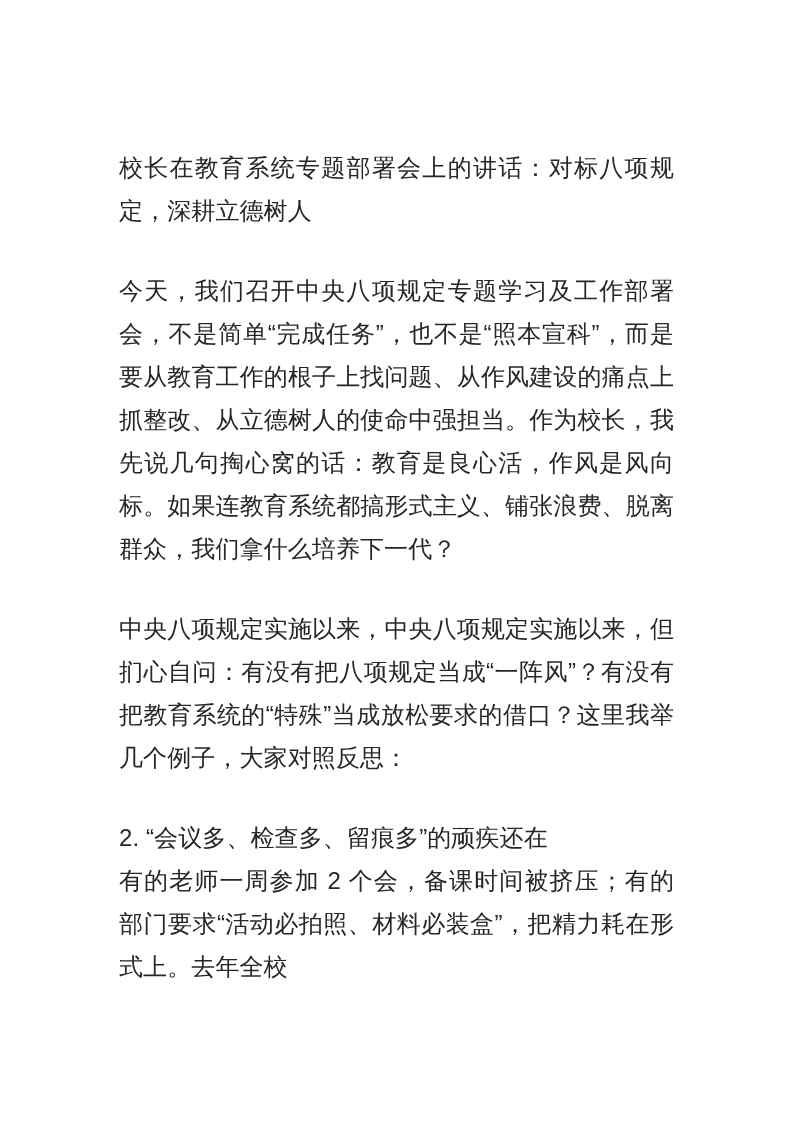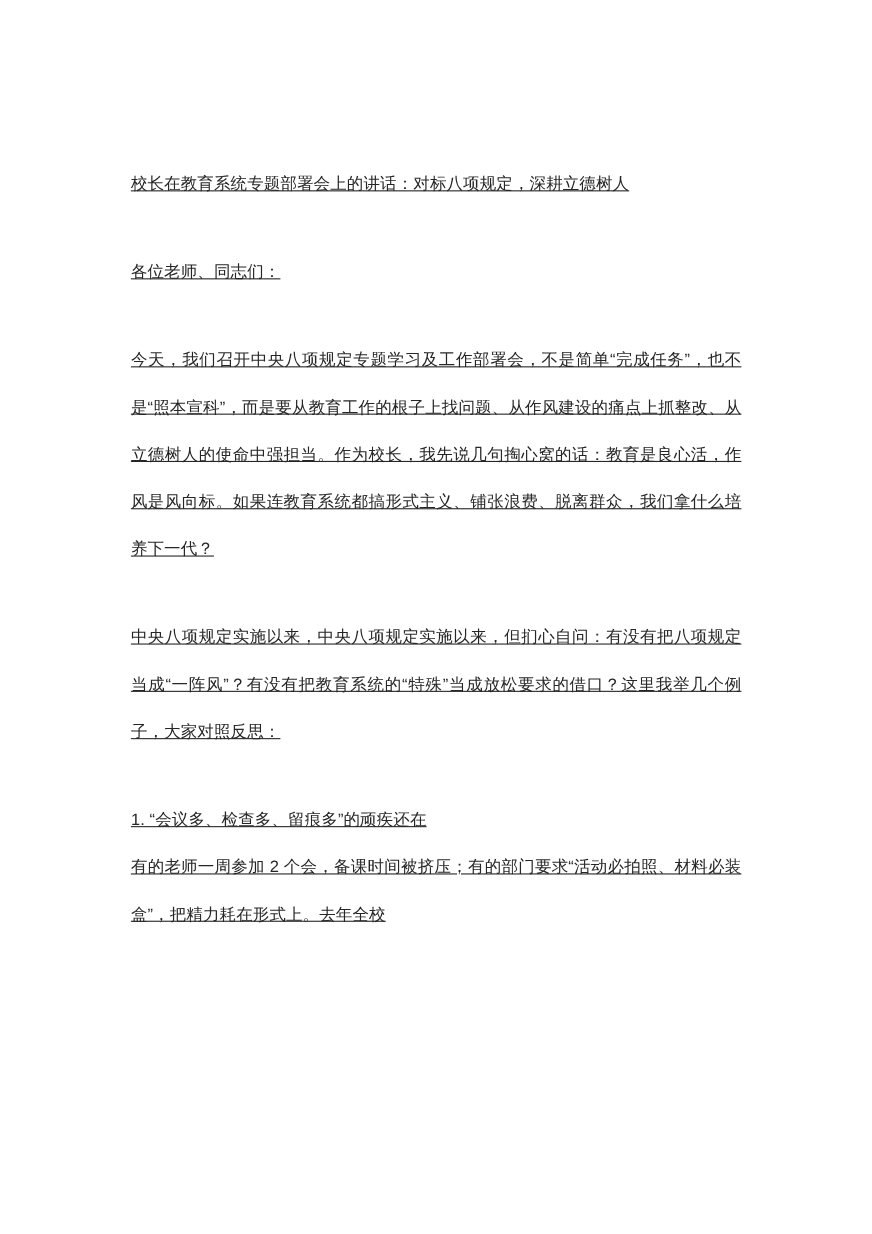--- a/index.html
+++ b/index.html
@@ -16,42 +16,40 @@
     font-family: "Liberation Sans", sans-serif;
   }
   .content {
     position: absolute;
     left: 119px;
     top: 146px;
     width: 555px;
   }
   .block {
     margin: 0 0 37px 0;
-    font-size: 15px;
+    font-size: 24px;
     line-height: 43px;
     color: #262626;
     text-align: justify;
     text-justify: inter-ideograph;
     letter-spacing: 0.1px;
     word-break: break-all;
-    text-decoration: underline;
   }
   .section-heading {
     margin: 4px 0 0 0;
     text-indent: 6px;
   }
   .sub-heading {
     margin: 0;
   }
 </style>
 </head>
 <body>
 
 <div class="page">
   <div class="content">
     <p class="block">校长在教育系统专题部署会上的讲话：对标八项规定，深耕立德树人</p>
-    <p class="block">各位老师、同志们：</p>
     <p class="block">今天，我们召开中央八项规定专题学习及工作部署会，不是简单“完成任务”，也不是“照本宣科”，而是要从教育工作的根子上找问题、从作风建设的痛点上抓整改、从立德树人的使命中强担当。作为校长，我先说几句掏心窝的话：教育是良心活，作风是风向标。如果连教育系统都搞形式主义、铺张浪费、脱离群众，我们拿什么培养下一代？</p>
     <p class="block">中央八项规定实施以来，中央八项规定实施以来，但扪心自问：有没有把八项规定当成“一阵风”？有没有把教育系统的“特殊”当成放松要求的借口？这里我举几个例子，大家对照反思：</p>
-    <p class="block sub-heading">1. “会议多、检查多、留痕多”的顽疾还在</p>
+    <p class="block sub-heading">2. “会议多、检查多、留痕多”的顽疾还在</p>
     <p class="block">有的老师一周参加 2 个会，备课时间被挤压；有的部门要求“活动必拍照、材料必装盒”，把精力耗在形式上。去年全校</p>
   </div>
 </div>
 
 </body></html>

